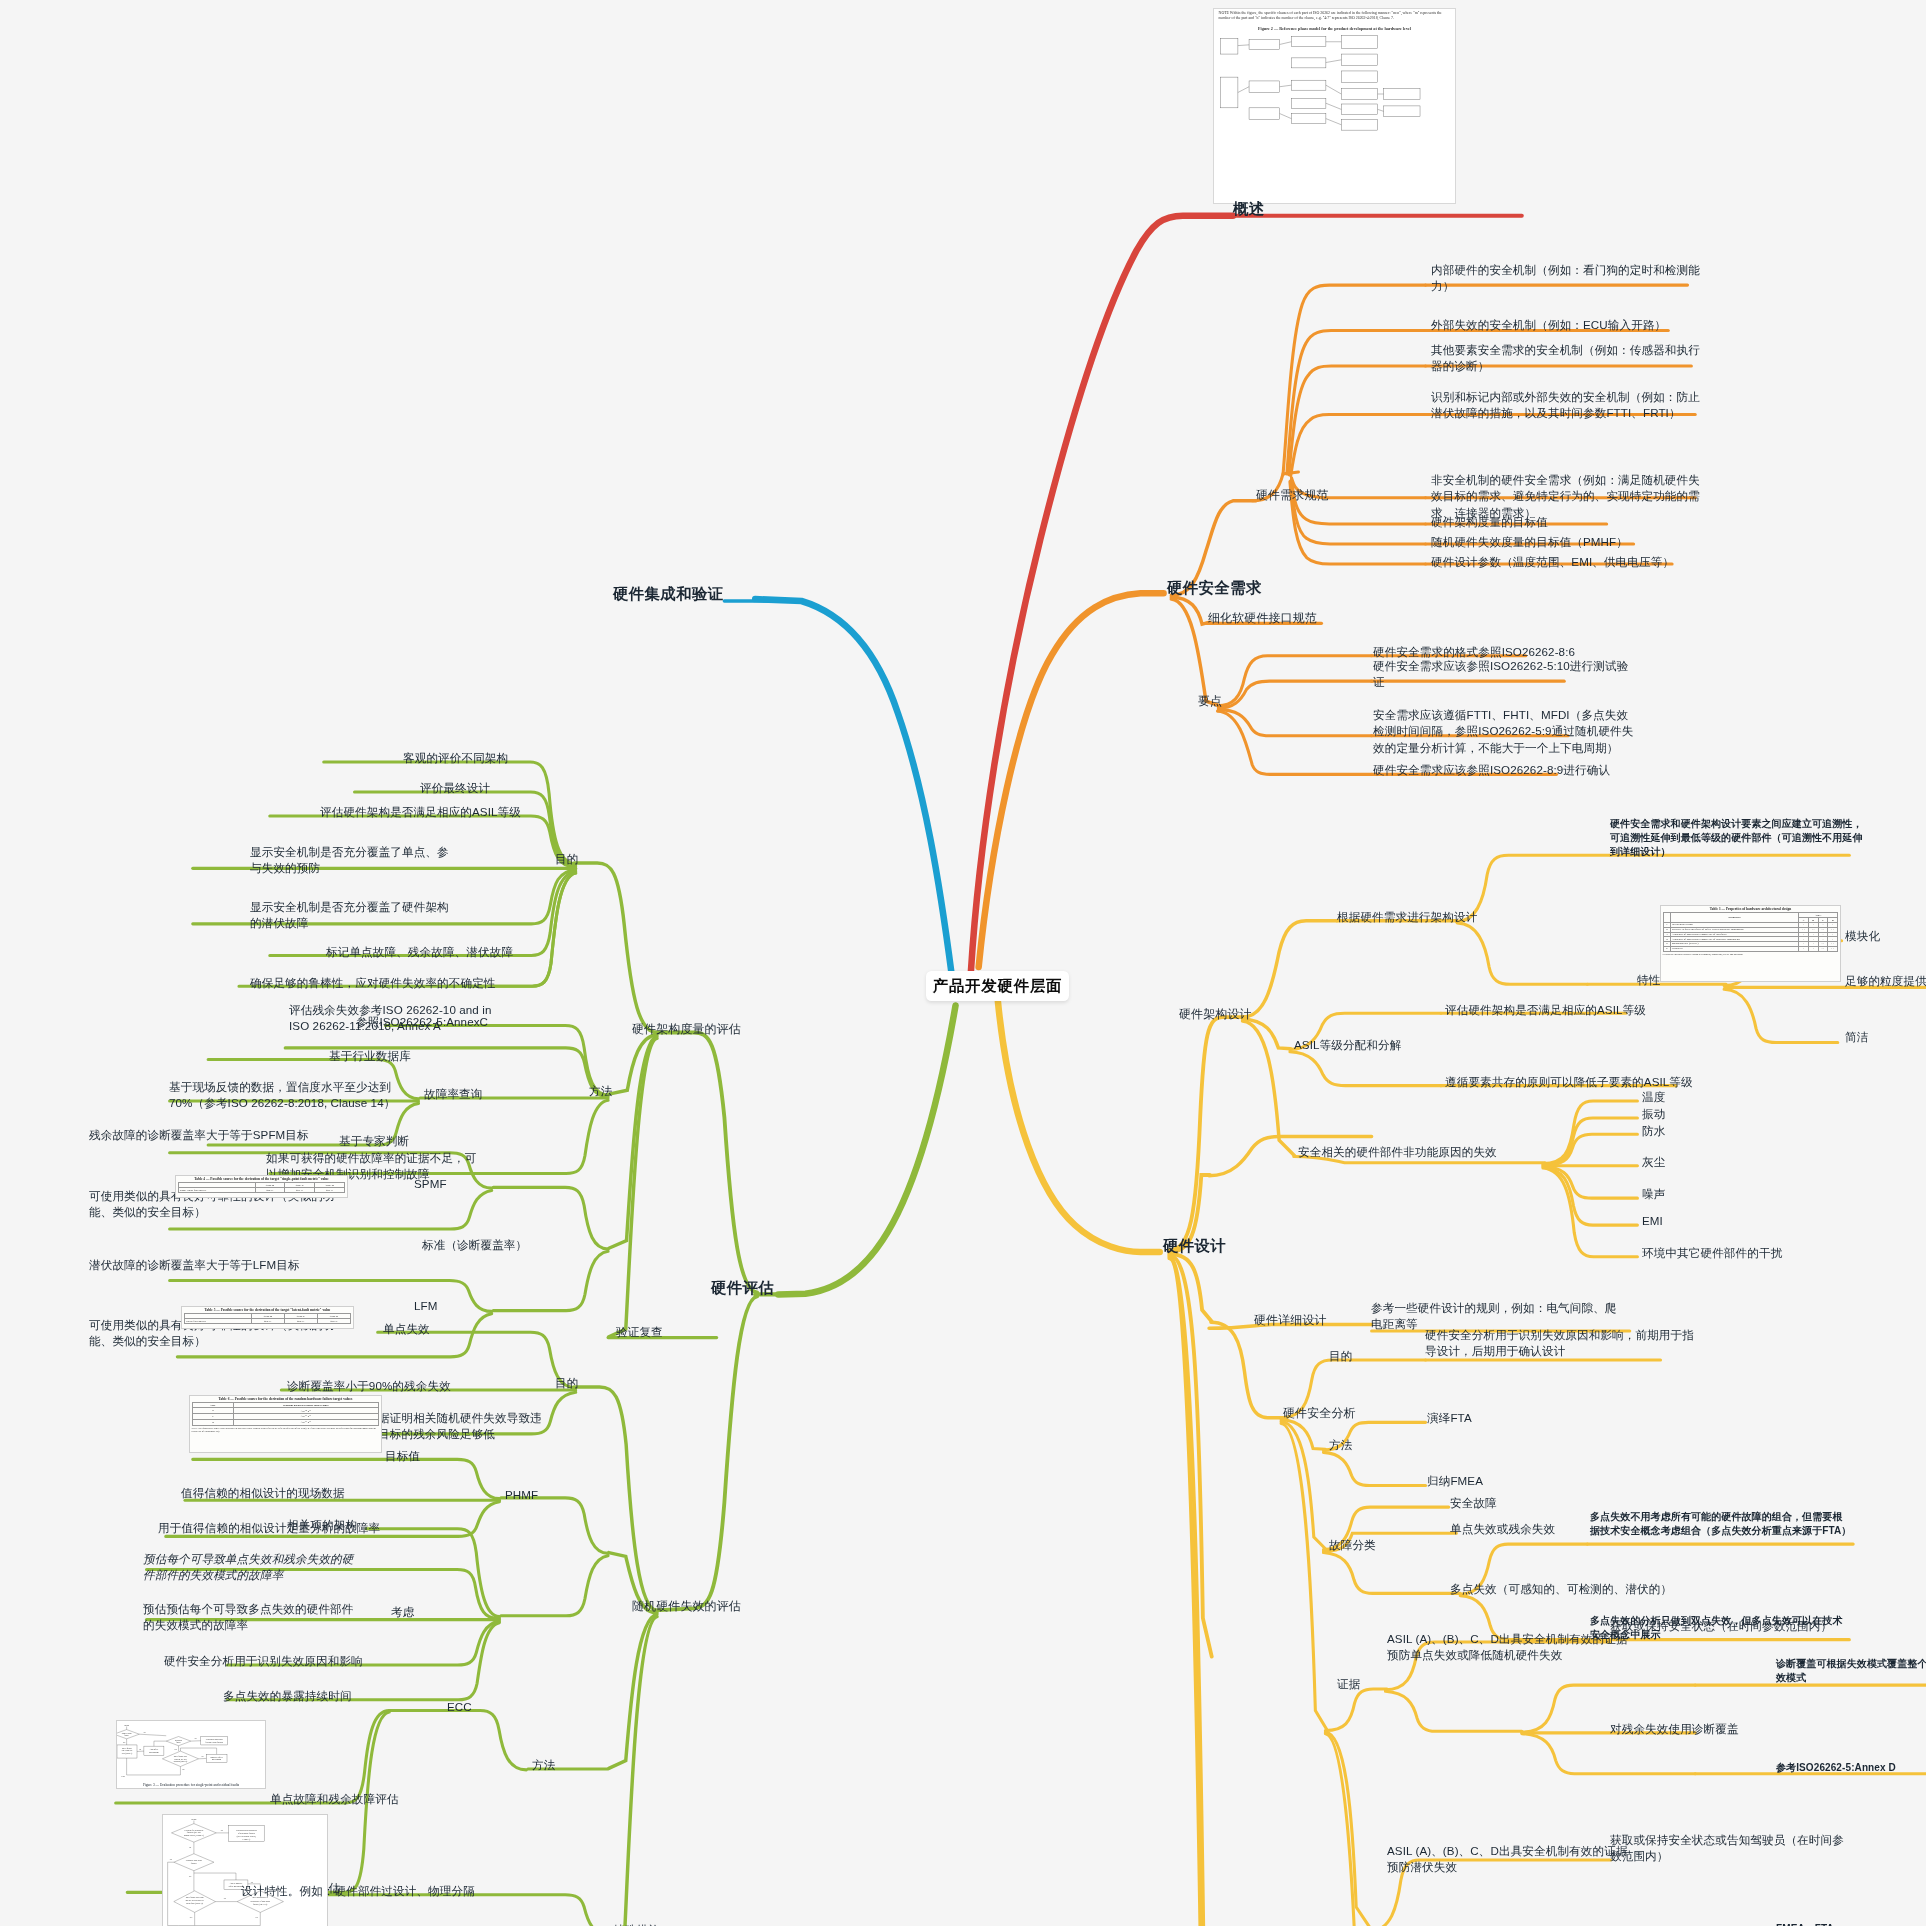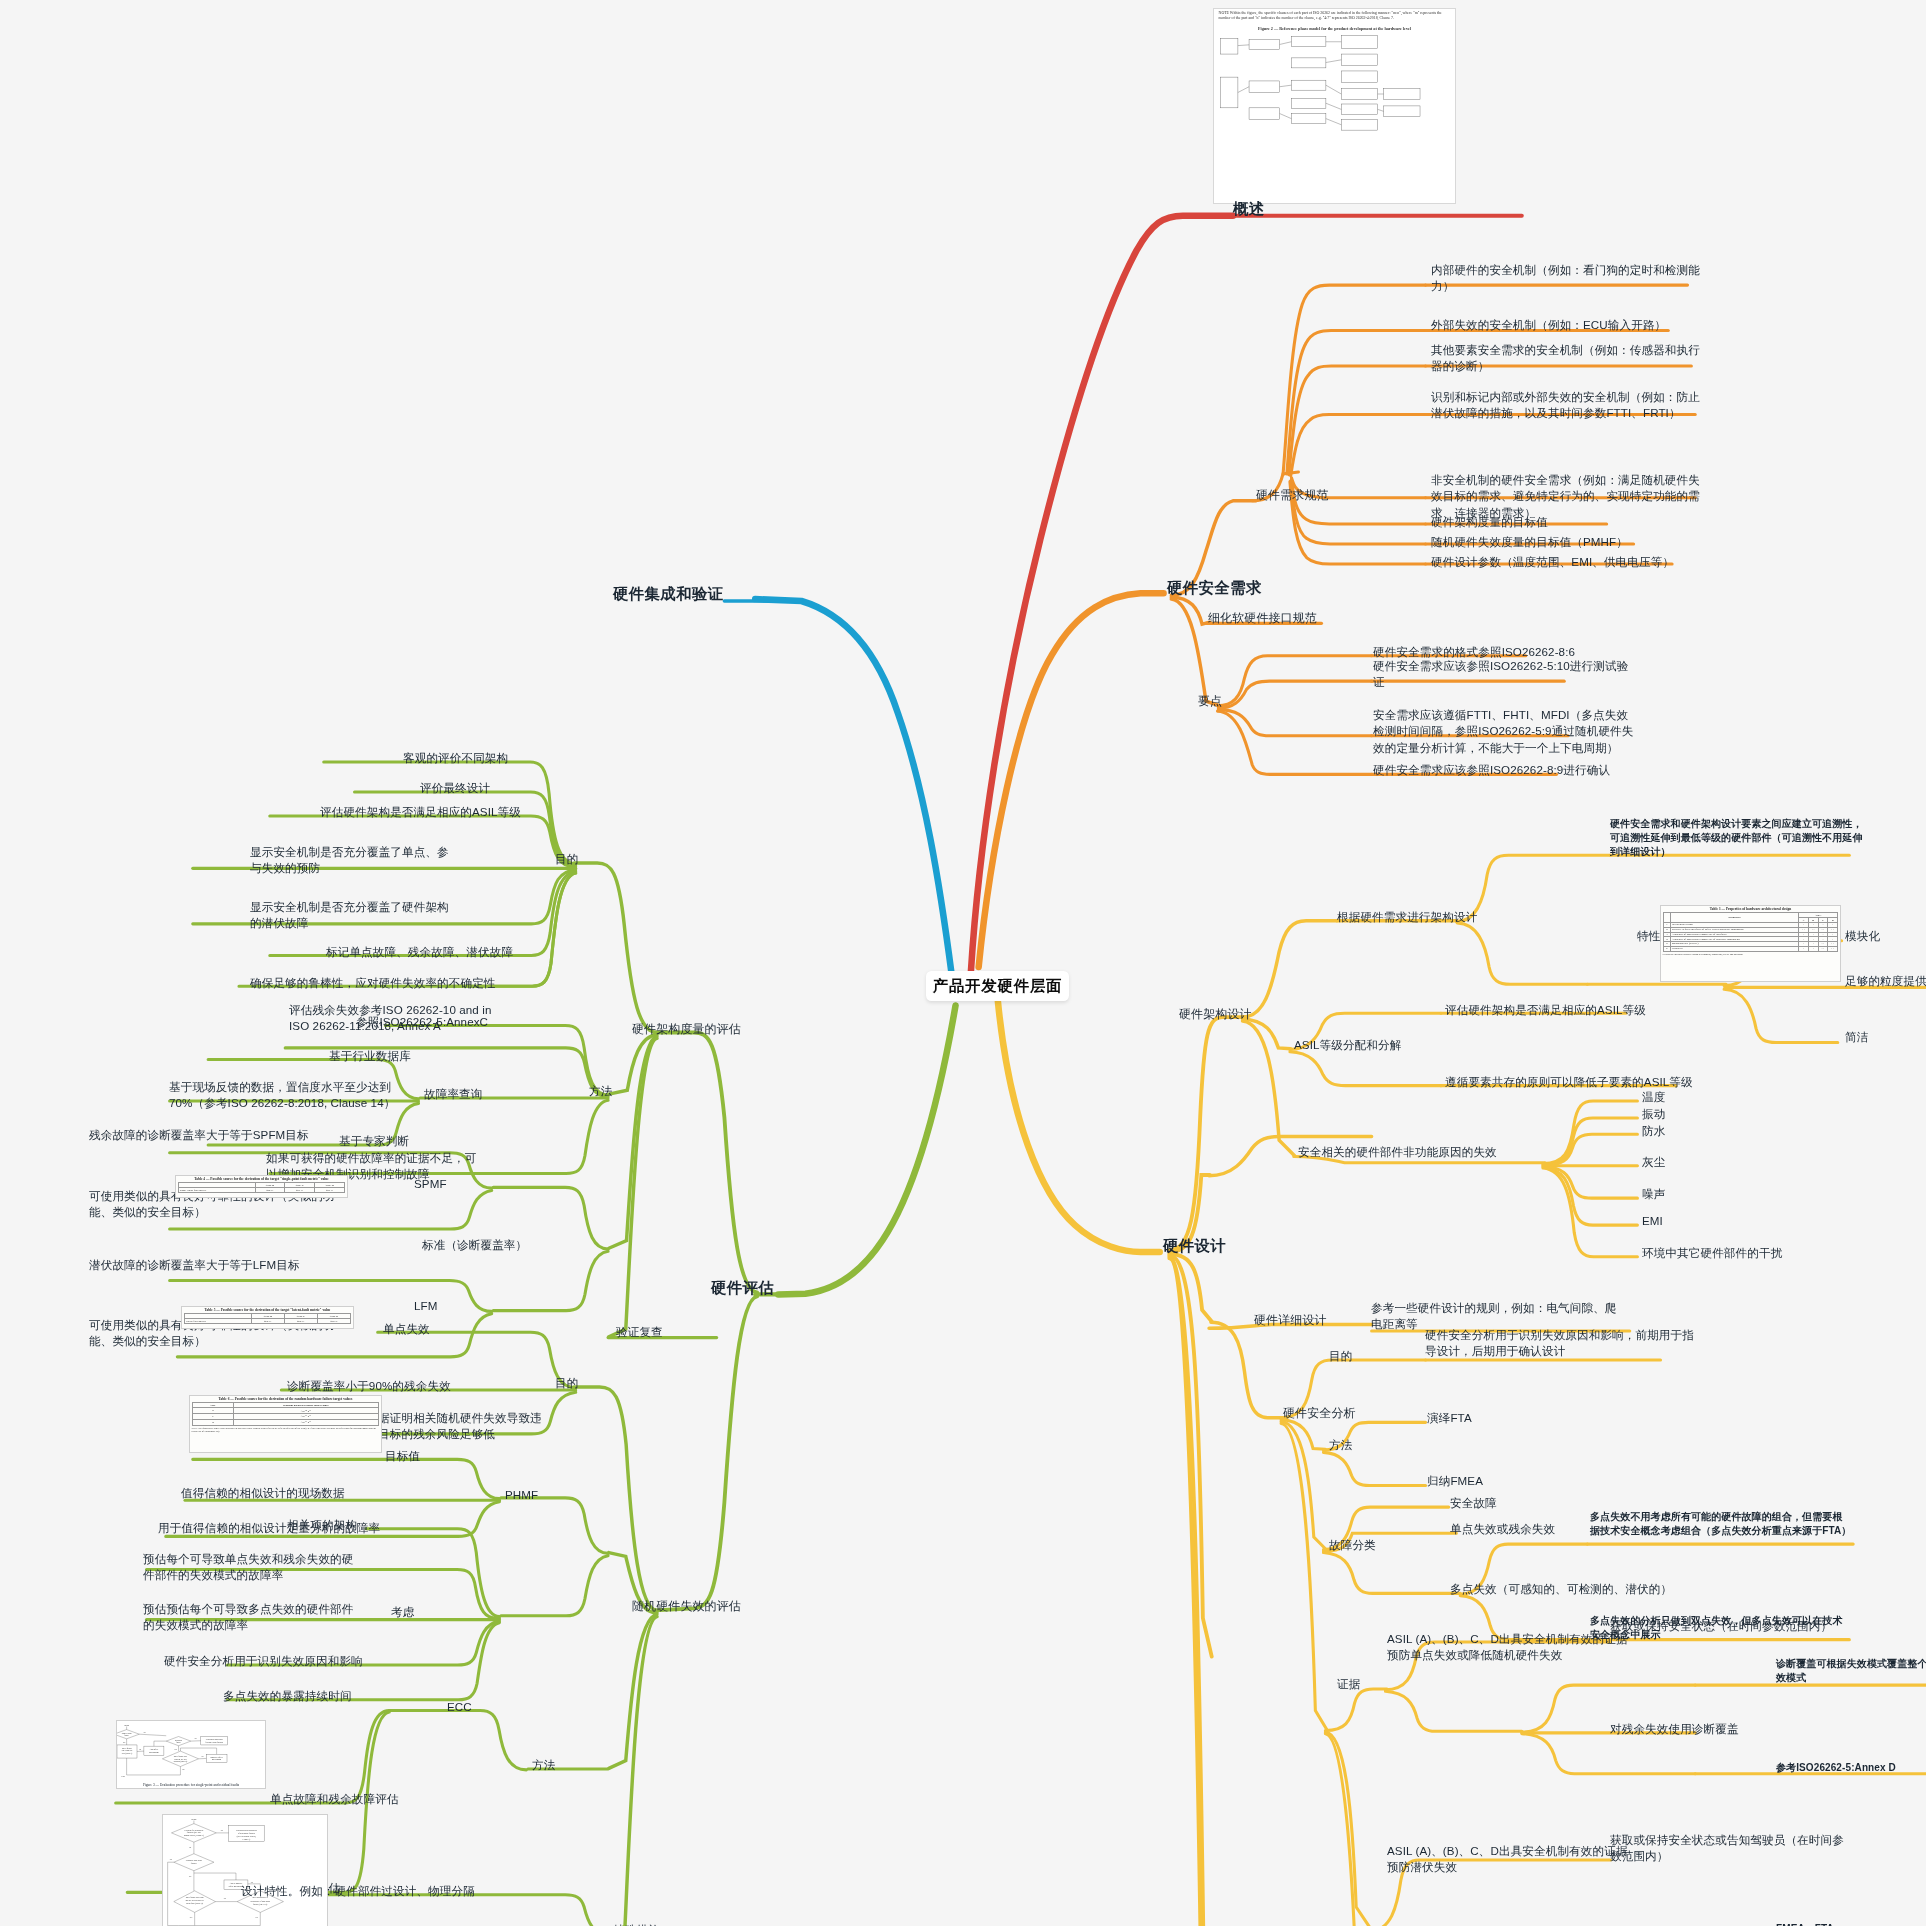--- a/index.html
+++ b/index.html
@@ -371,21 +371,21 @@
   <div class="node lvl2" style="left:1198px; top:693px;">要点</div>
   <div class="node lvl3" style="left:1373px; top:644px; width:262px;">硬件安全需求的格式参照ISO26262-8:6</div>
   <div class="node lvl3" style="left:1373px; top:658px; width:262px;">硬件安全需求应该参照ISO26262-5:10进行测试验证</div>
   <div class="node lvl3" style="left:1373px; top:707px; width:262px;">安全需求应该遵循FTTI、FHTI、MFDI（多点失效检测时间间隔，参照ISO26262-5:9通过随机硬件失效的定量分析计算，不能大于一个上下电周期）</div>
   <div class="node lvl3" style="left:1373px; top:762px; width:262px;">硬件安全需求应该参照ISO26262-8:9进行确认</div>
 
   <div class="node lvl2" style="left:1179px; top:1006px;">硬件架构设计</div>
 
   <div class="node lvl3" style="left:1337px; top:909px;">根据硬件需求进行架构设计</div>
   <div class="node lvl4" style="left:1610px; top:817px; width:254px;">硬件安全需求和硬件架构设计要素之间应建立可追溯性，可追溯性延伸到最低等级的硬件部件（可追溯性不用延伸到详细设计）</div>
-  <div class="node lvl3" style="left:1589px; top:928px;padding-left:48px;">特性</div>
+  <div class="node lvl3" style="left:1589px; top:972px;padding-left:48px;">特性</div>
 
   <div class="fig" id="tbl1" style="left:1660px; top:905px; width:181px; height:77px;">
     <div class="cap">Table 1 — Properties of hardware architectural design</div>
     <table>
       <tbody>
           <tr>
             <th rowspan="2" style="width:4%"></th>
             <th rowspan="2">Properties</th>
             <th colspan="4">ASIL</th>
           </tr>
@@ -600,21 +600,21 @@
     </tbody>
       </table>
     <div class="note">NOTE   The quantitative target values described in this table can be tailored as specified in 4.3 to fit specific uses of the item (e.g. if the item is able to violate the safety goal for durations longer than the typical use of a passenger car).</div>
   </div>
 
   <div class="node lvl3" style="left:181px; top:1485px;">值得信赖的相似设计的现场数据</div>
   <div class="node lvl3" style="left:158px; top:1520px;">用于值得信赖的相似设计定量分析的故障率</div>
 
   <div class="node lvl3" style="left:391px; top:1604px;">考虑</div>
   <div class="node lvl3" style="left:287px; top:1517px;">相关项的架构</div>
-  <div class="node lvl3" style="left:143px; top:1551px; width:216px;">预估每个可导致单点失效和残余失效的硬件部件的失效模式的故障率</div>
+  <div class="node lvl3" style="left:143px; top:1551px; width:216px;font-style:italic;">预估每个可导致单点失效和残余失效的硬件部件的失效模式的故障率</div>
   <div class="node lvl3" style="left:143px; top:1601px; width:216px;">预估预估每个可导致多点失效的硬件部件的失效模式的故障率</div>
   <div class="node lvl3" style="left:164px; top:1653px;">硬件安全分析用于识别失效原因和影响</div>
   <div class="node lvl3" style="left:223px; top:1688px;">多点失效的暴露持续时间</div>
 
   <div class="node lvl3" style="left:532px; top:1757px;">方法</div>
   <div class="node lvl3" style="left:447px; top:1699px;">ECC</div>
   <div class="node lvl3" style="left:270px; top:1791px;">单点故障和残余故障评估</div>
   <div class="node lvl3" style="left:270px; top:1880px;">双点故障评估</div>
 
   <div class="flow" id="fig3" style="left:116px; top:1720px; width:150px; height:69px;">

